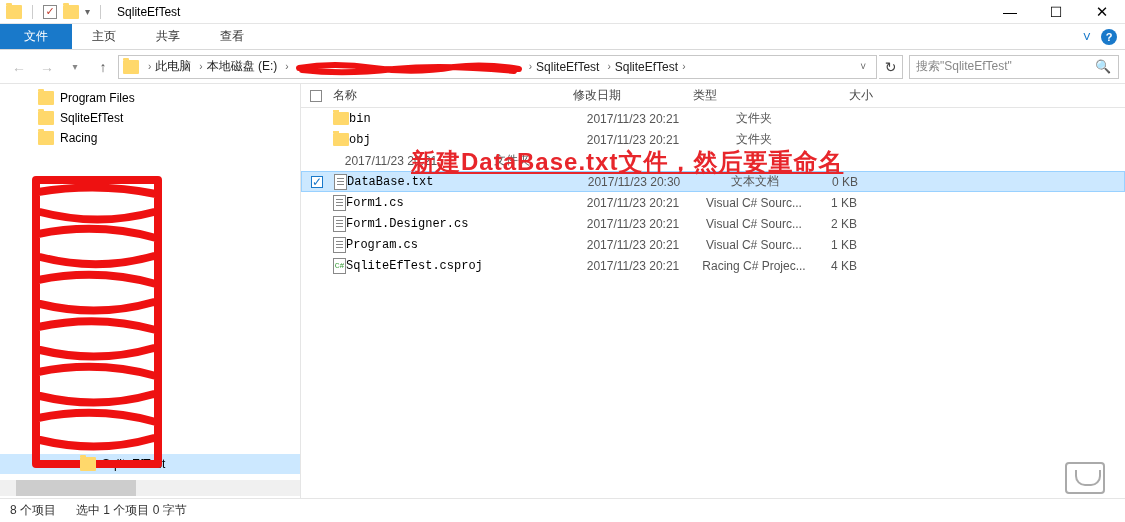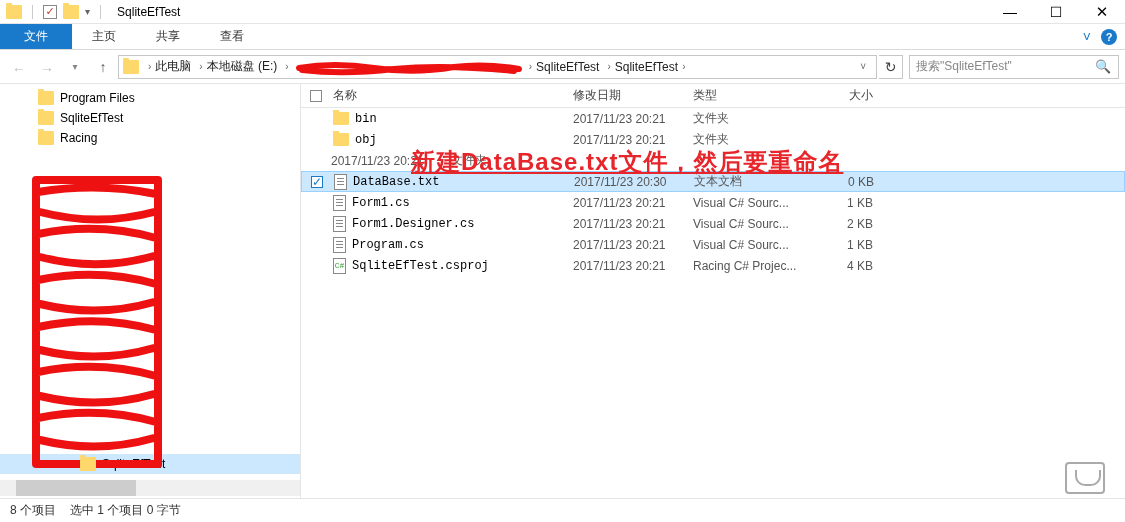--- a/index.html
+++ b/index.html
@@ -54,34 +54,34 @@
   .files { flex: 1; display: flex; flex-direction: column; position: relative; }
   .cols { display: flex; align-items: center; height: 24px; border-bottom: 1px solid #e5e5e5; color: #444; font-size: 12px; }
   .col-check { width: 30px; display: flex; justify-content: center; }
   .col-name { width: 242px; padding-left: 2px; font-family: Liberation Mono, monospace; }
   .col-date { width: 120px; }
   .col-type { width: 122px; }
   .col-size { width: 72px; text-align: right; padding-right: 14px; }
   .row { display: flex; align-items: center; height: 21px; font-size: 12px; color: #000; }
   .row.selected { background: #cce8ff; border: 1px solid #99d1ff; height: 21px; }
   .row .col-check { color: #1979ca; font-size: 12px; }
-  .row .col-name { display: flex; align-items: center; gap: 6px; }
-  .row .col-date, .row .col-type, .row .col-size { color: #555; }
+  .row .col-name { display: flex; align-items: center; gap: 0; }
+  .row .col-date, .row .col-type, .row .col-size { color: #555; text-align: center; }
   .ficon { width: 16px; height: 16px; display: inline-flex; align-items: center; justify-content: center; font-size: 12px; }
   .ficon.folder { background: #ffd86b; border-radius: 1px; width: 16px; height: 13px; position: relative; }
   .ficon.folder::before { content: ""; position: absolute; top: -2px; left: 0; width: 6px; height: 2px; background: #ffd86b; }
   .ficon.txt { border: 1px solid #888; background: #fff; width: 13px; height: 16px; position: relative; }
   .ficon.txt::after { content: ""; position: absolute; top: 3px; left: 2px; right: 2px; height: 1px; background: #888; box-shadow: 0 3px 0 #888, 0 6px 0 #888; }
   .ficon.cs { border: 1px solid #888; background: #fff; width: 13px; height: 16px; font-size: 8px; color: #393; display: flex; align-items: center; justify-content: center; }
   
   
   .annotation { position: absolute; top: 62px; left: 110px; font-size: 24px; font-weight: bold; color: #e7262b; letter-spacing: 1px; white-space: nowrap; pointer-events: none; text-decoration: underline; }
   
   
-  .status { height: 24px; border-top: 1px solid #e5e5e5; display: flex; align-items: center; padding: 0 10px; font-size: 12px; color: #333; gap: 14px; }
+  .status { height: 24px; border-top: 1px solid #e5e5e5; display: flex; align-items: center; padding: 0 10px; font-size: 12px; color: #333; gap: 20px; }
   
   
   .watermark { position: absolute; right: 20px; bottom: 28px; display: flex; align-items: center; gap: 10px; color: #8a8a8a; font-size: 24px; }
   .watermark .wicon { width: 40px; height: 32px; border: 2px solid #aaa; border-radius: 4px; position: relative; }
   .watermark .wicon::after { content: ""; position: absolute; left: 8px; top: 6px; width: 22px; height: 14px; border: 2px solid #aaa; border-top: none; border-radius: 0 0 10px 10px; }
 </style>
 </head>
 <body>
 
 <div class="titlebar">

